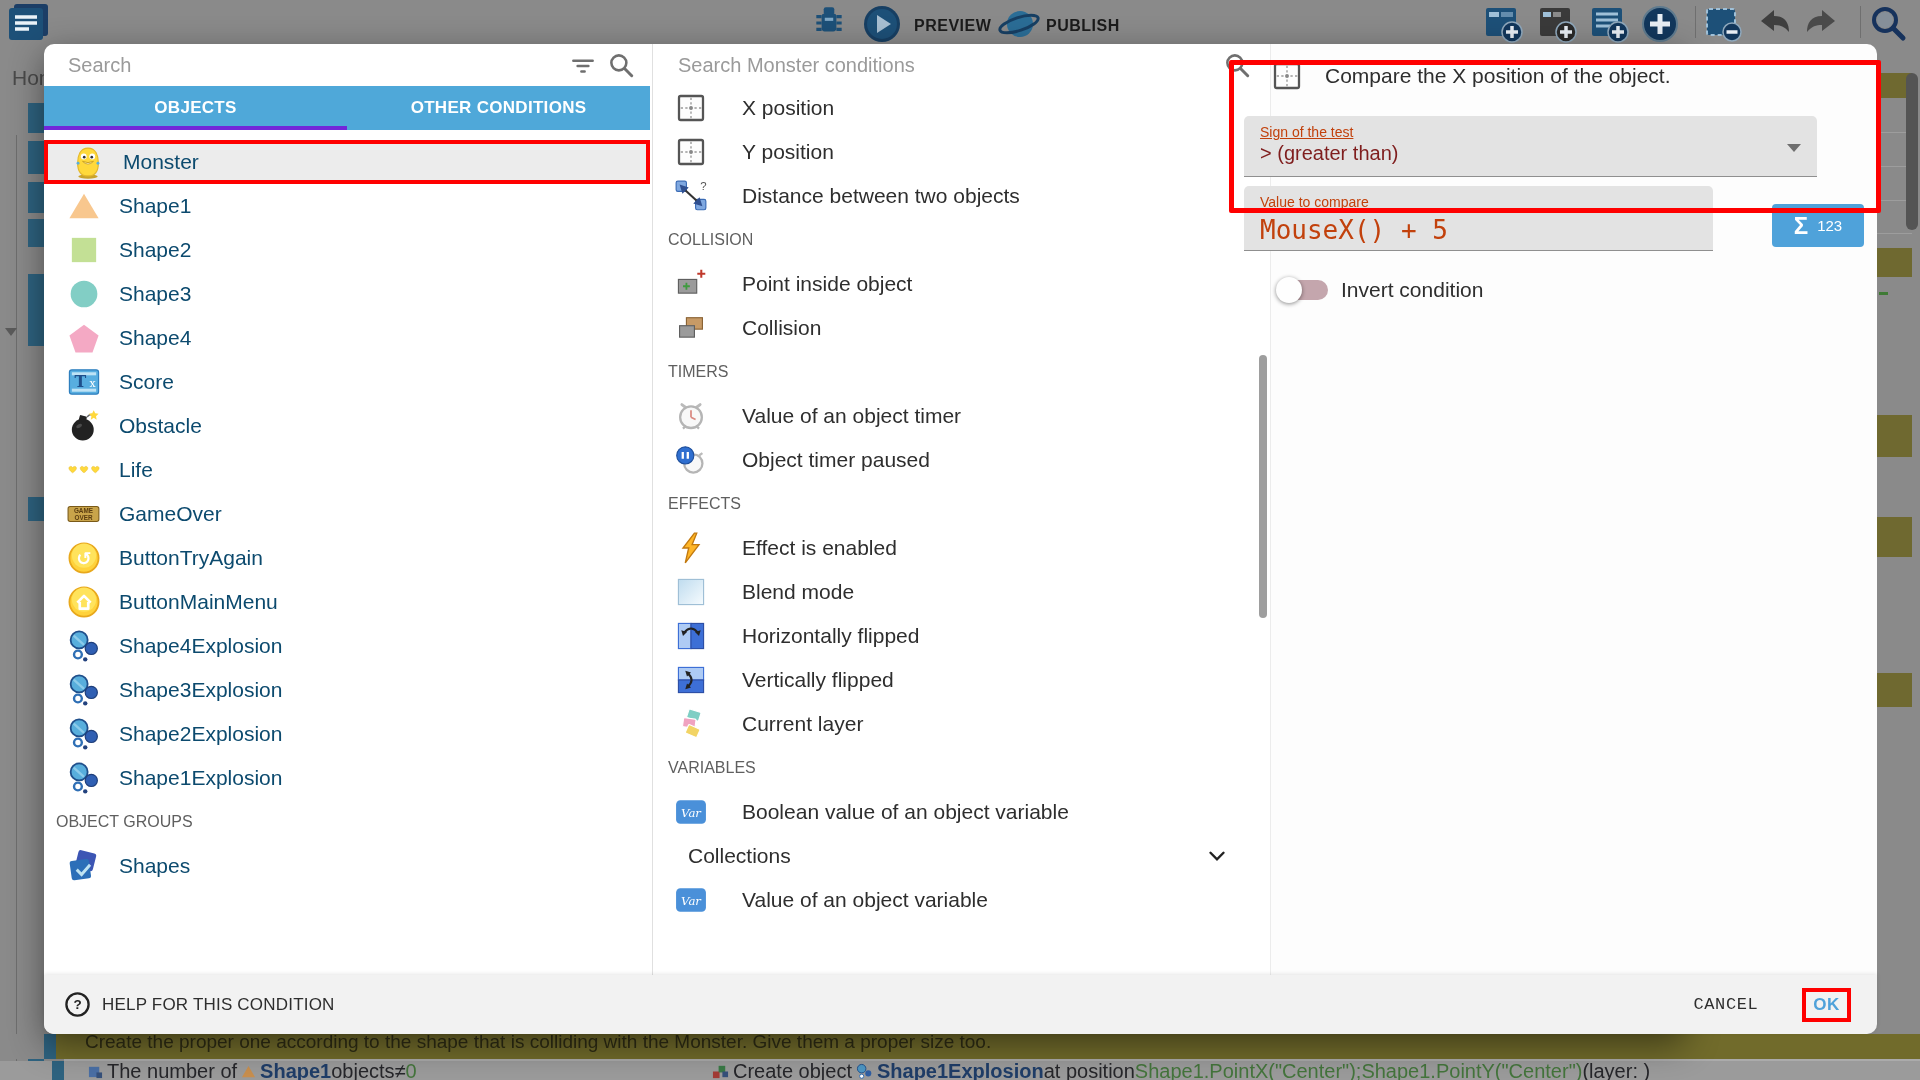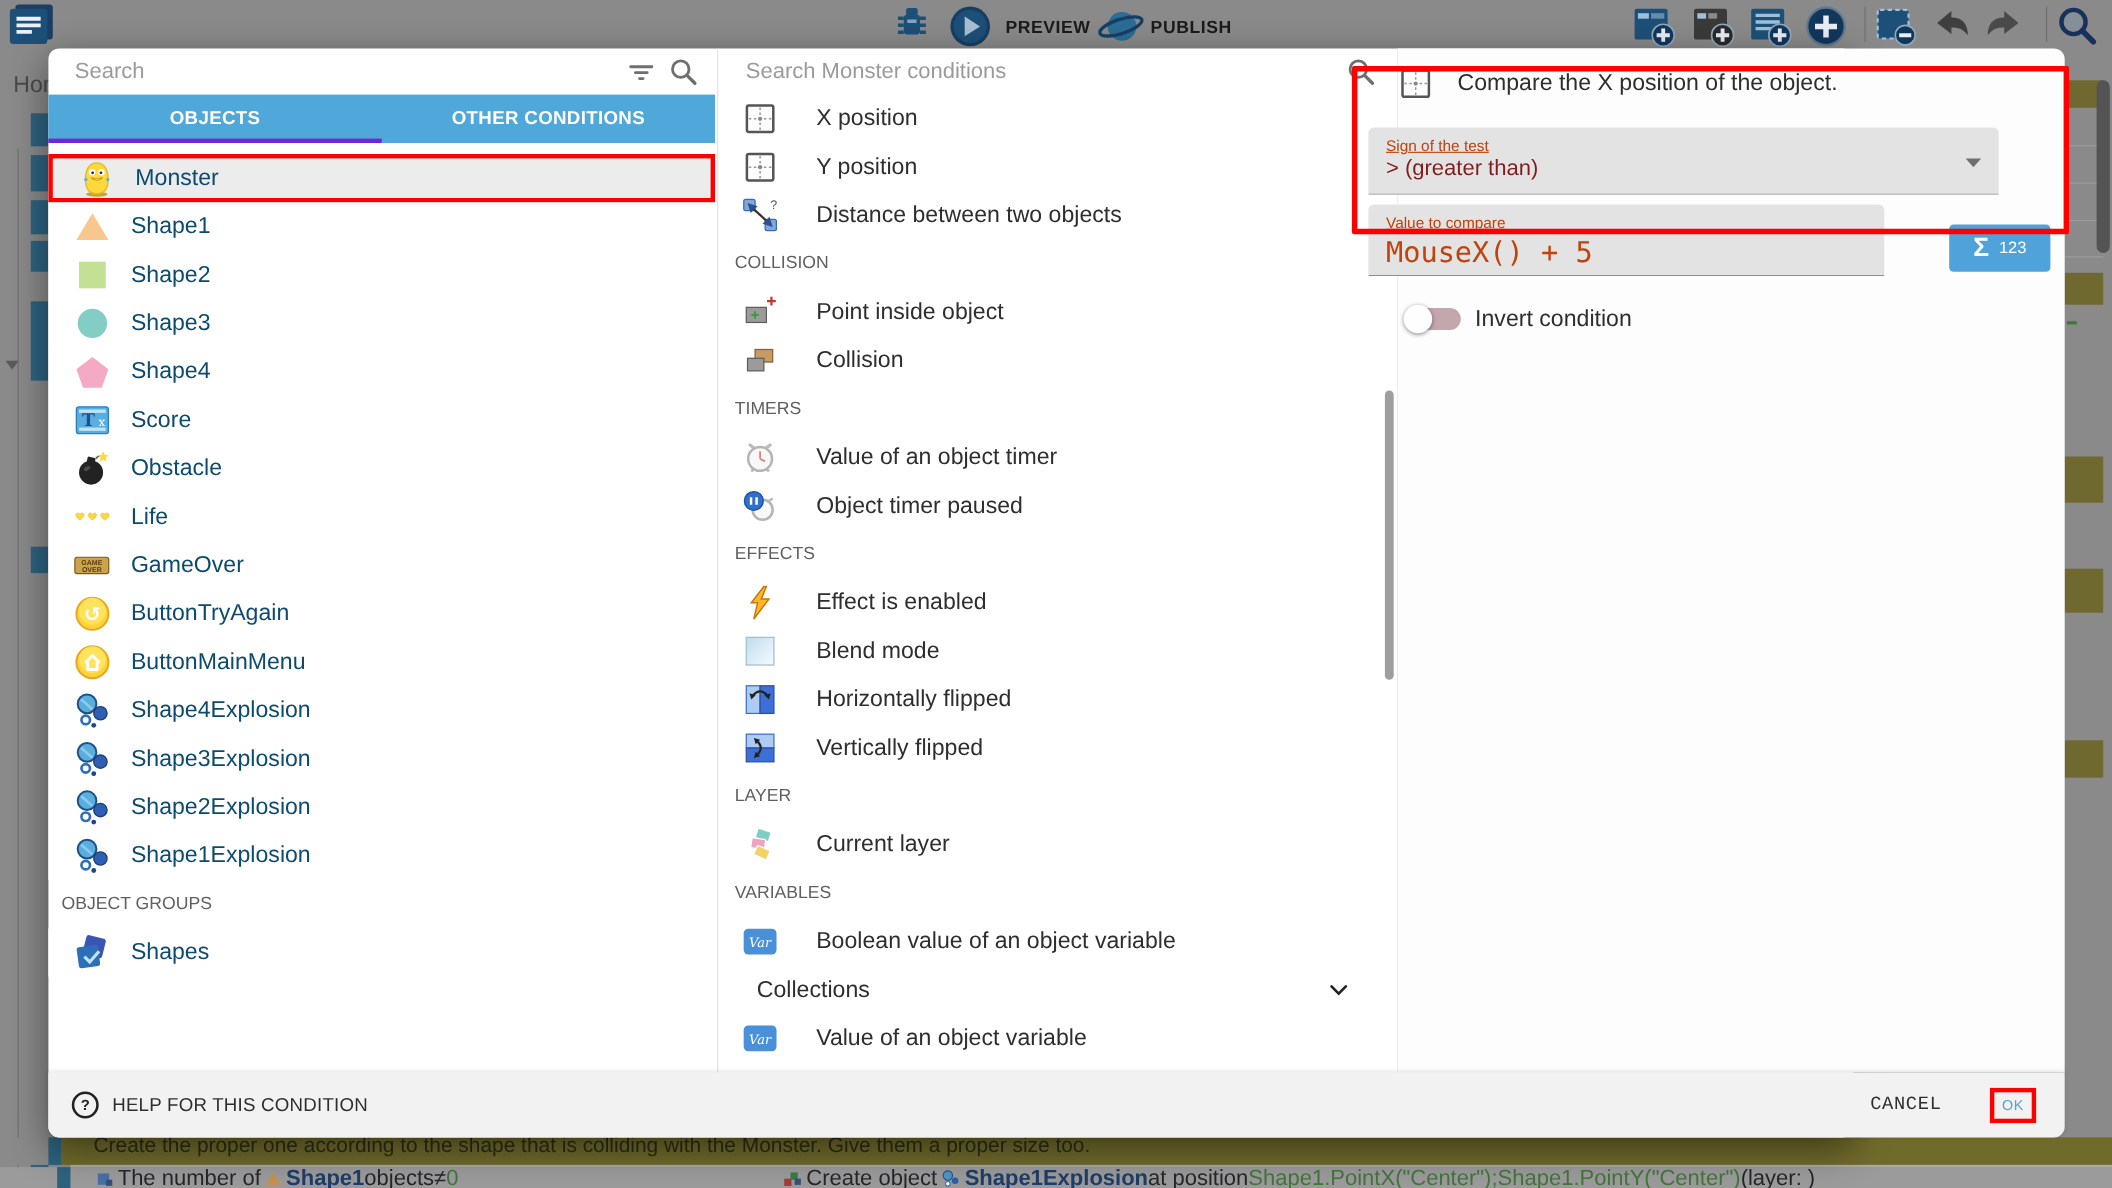--- a/index.html
+++ b/index.html
@@ -98,21 +98,21 @@
 
   .footer{position:absolute;left:0;bottom:0;width:1833px;height:59px;background:var(--footer-bg);
     border-bottom-left-radius:10px;border-bottom-right-radius:10px;display:flex;align-items:center;
     box-shadow:0 -1px 4px rgba(0,0,0,.10);padding:0 26px 0 20px;}
   .help-btn{display:flex;align-items:center;gap:11px;background:none;border:none;cursor:pointer;}
   .help-btn .h-ic{width:27px;height:27px;}
   .help-btn .h-label{font-size:17px;color:#2E2E2E;letter-spacing:.2px;font-family:"Liberation Sans",sans-serif;}
   .footer .spacer{flex:1;}
   .cancel-btn{background:none;border:none;font-size:17px;font-weight:500;color:#2E2E2E;letter-spacing:.6px;cursor:pointer;margin-right:44px;font-family:Liberation Mono, monospace;}
   .ok-wrap{border:4px solid var(--annotation-red);padding:3px 7px;}
-  .ok-btn{background:none;border:none;font-size:13px;font-weight:400;color:var(--accent-blue);letter-spacing:.6px;cursor:pointer;font-family:"Liberation Sans",sans-serif;}
+  .ok-btn{background:none;border:none;font-size:17px;font-weight:700;color:var(--accent-blue);letter-spacing:.6px;cursor:pointer;font-family:"Liberation Sans",sans-serif;}
 </style>
 </head>
 <body>
 
 <div class="toolbar">
   <span class="tb-ic" style="left:6px;top:2px">
       <svg viewBox="0 0 46 42" width="46" height="42">
         <rect x="8" y="2" width="34" height="32" rx="3" fill="#1C3E66"></rect>
         <rect x="3" y="6" width="34" height="32" rx="3" fill="#1D5078"></rect>
         <path d="M9 15 H31 M9 21 H31 M9 27 H23" stroke="#EAF2F8" stroke-width="3.5"></path>
@@ -601,21 +601,20 @@
           <svg viewBox="0 0 28 28" width="100%" height="100%">
             <rect x="3" y="3" width="22" height="11" fill="#AECBF4" stroke="#3D6FD6"></rect>
             <rect x="3" y="14" width="22" height="11" fill="#3D6FD6" stroke="#2D4FA6"></rect>
             <path d="M11 8 Q18 14 11 20" fill="none" stroke="#222" stroke-width="1.8"></path>
             <polygon points="9,6 10.5,11 14,7.5" fill="#222"></polygon>
             <polygon points="9,22 10.5,17 14,20.5" fill="#222"></polygon>
           </svg>
         </span>
         <span class="row-label">Vertically flipped</span>
       </div>
-      <div class="section-header">LAYER</div>
       <div class="cond-row">
         <span class="row-icon">
           <svg viewBox="0 0 28 28" width="100%" height="100%">
             <rect x="11" y="2" width="11" height="8" rx="1" fill="#7ECEC4" stroke="#FFF" transform="rotate(18 16 6)"></rect>
             <rect x="7" y="9" width="11" height="8" rx="1" fill="#F0A3C0" stroke="#FFF" transform="rotate(8 12 13)"></rect>
             <rect x="10" y="16" width="11" height="8" rx="1" fill="#F2D465" stroke="#FFF" transform="rotate(24 15 20)"></rect>
           </svg>
         </span>
         <span class="row-label">Current layer</span>
       </div>

